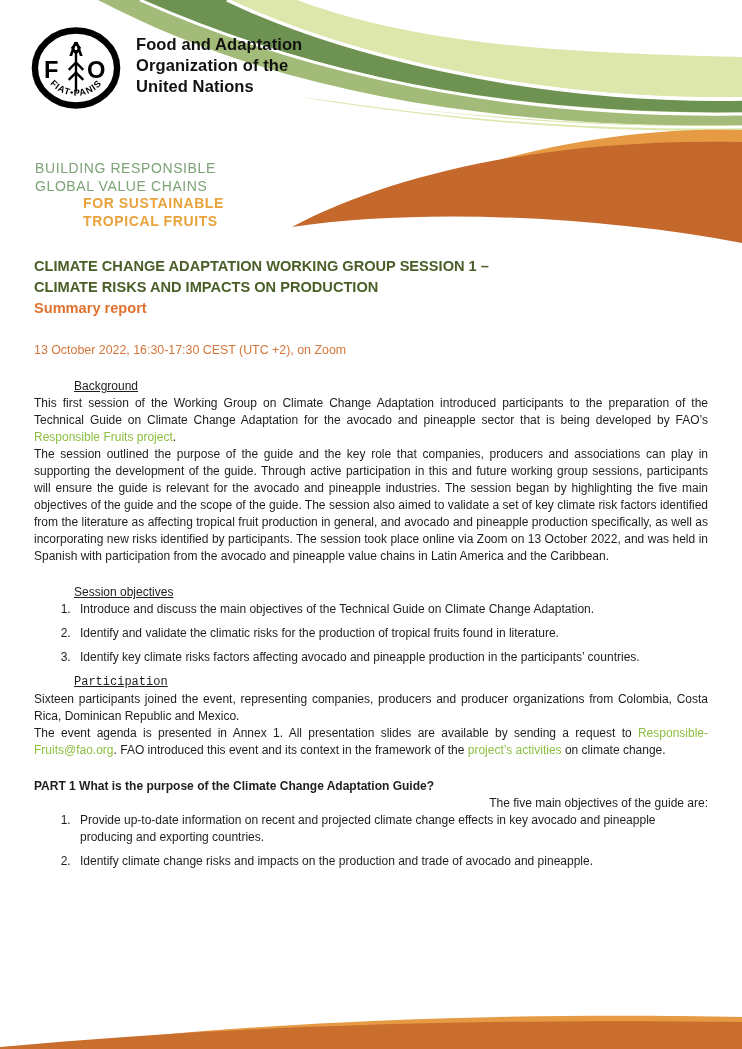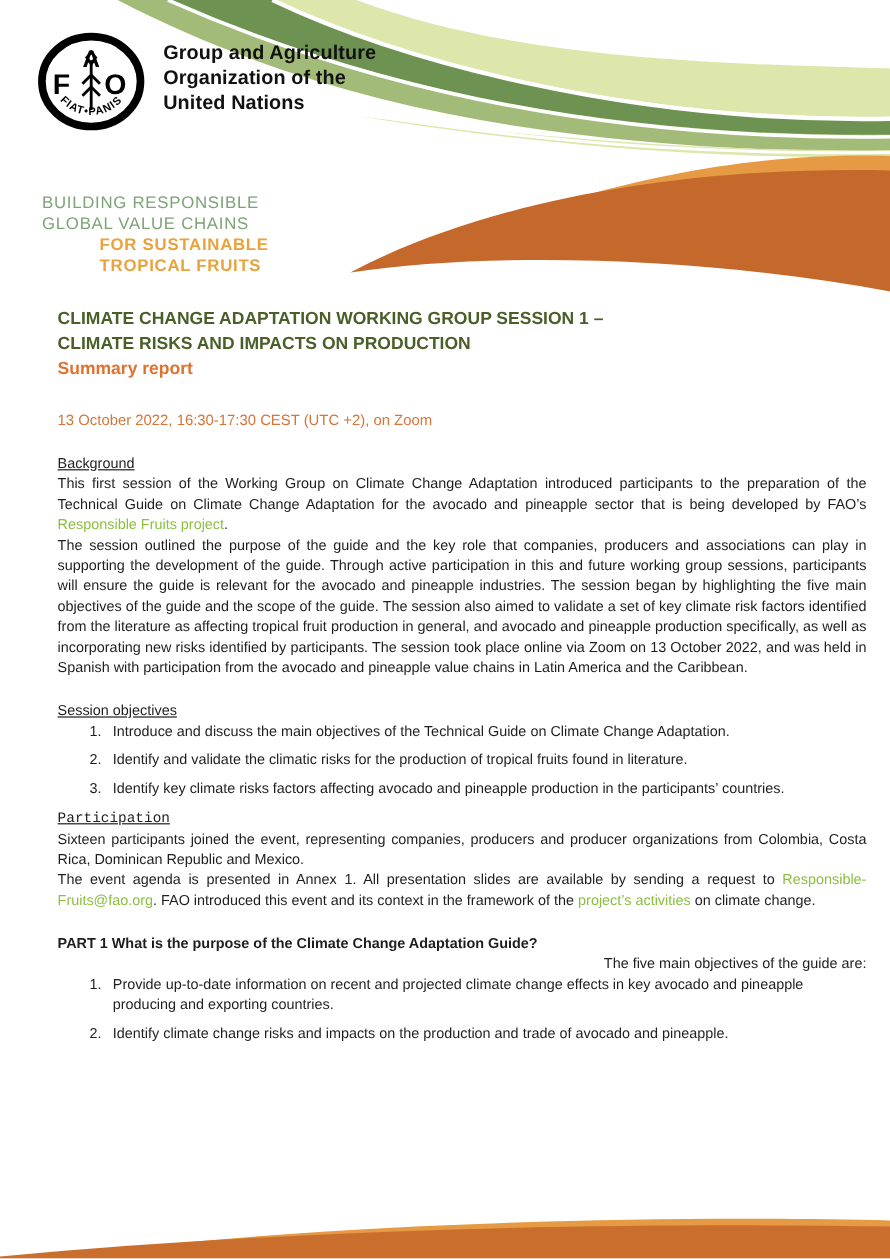--- a/index.html
+++ b/index.html
@@ -13,26 +13,26 @@
 
   .logo-row{position:absolute;top:26px;left:30px;display:flex;align-items:flex-start;gap:14px;}
   .org-name{
     font-weight:bold;font-size:16.5px;line-height:21px;color:#111;
     padding-top:8px;letter-spacing:.1px;
   }
   .banner{position:absolute;top:160px;left:35px;font-size:14px;line-height:17.6px;letter-spacing:.6px;}
   .banner .bn-green{color:var(--banner-green,#7da377);font-weight:normal;}
   .banner .bn-orange{color:var(--banner-orange,#e8a33c);font-weight:bold;padding-left:48px;}
 
-  .content{position:absolute;top:256px;left:48px;width:674px;}
+  .content{position:absolute;top:256px;left:34px;width:674px;}
   .doc-title{font-size:14.6px;font-weight:bold;line-height:21px;color:var(--title-green,#4a5f28);}
   .subtitle{font-size:14.6px;font-weight:bold;line-height:21px;color:var(--subtitle-orange,#e0722f);}
   .date-line{margin-top:23px;font-size:12.4px;line-height:17px;color:var(--date-orange,#d4763a);}
 
-  .sec-head{margin-top:19px;font-size:12px;line-height:17px;text-decoration:underline;}
+  .sec-head{margin-top:19px;font-size:12px;line-height:17px;text-decoration:underline;margin-left:40px;}
   p.body{margin:0;font-size:12px;line-height:17px;text-align:right;}
   p.just{text-align:justify;}
   .gap-top{margin-top:17px;}
   a.green-link{color:var(--link-green,#8cbf41);text-decoration:none;cursor:pointer;}
 
   ol.obj-list{margin:0;padding:0 0 0 40px;font-size:12px;line-height:17px;}
   ol.obj-list li{padding-left:6px;margin-bottom:7px;}
   ol.obj-list li:last-child{margin-bottom:0;}
 
   .part-head{margin-top:19px;font-size:12px;line-height:17px;font-weight:bold;}
@@ -73,21 +73,21 @@
         <path d="M 50,51 L 42,59"></path>
         <path d="M 50,51 L 58,59"></path>
         <path d="M 50,30 L 46,24 L 50,19 L 54,24 Z"></path>
       </g>
       <path id="motto-arc" d="M 15,52 A 37,36 0 0 0 85,52" fill="none"></path>
       <text font-family="Liberation Sans, DejaVu Sans, sans-serif" font-size="10" font-weight="bold" fill="#000" letter-spacing="1">
         <textPath href="#motto-arc" startOffset="50%" text-anchor="middle">FIAT•PANIS</textPath>
       </text>
     </svg>
     <div class="org-name">
-      <div>Group and Agriculture</div>
+      <div>Food and Adaptation</div>
       <div>Organization of the</div>
       <div>United Nations</div>
     </div>
   </div>
 
   <div class="banner">
     <div class="bn-green">BUILDING RESPONSIBLE</div>
     <div class="bn-green">GLOBAL VALUE CHAINS</div>
     <div class="bn-orange">FOR SUSTAINABLE</div>
     <div class="bn-orange">TROPICAL FRUITS</div>

